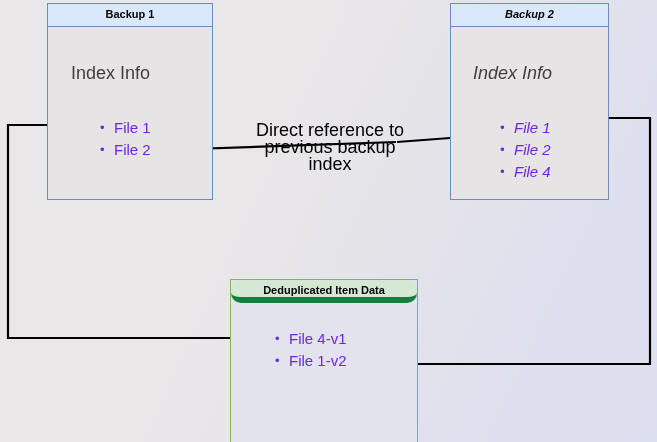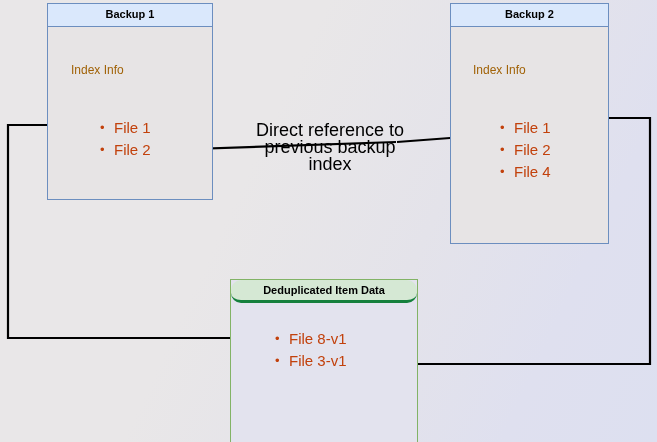--- a/index.html
+++ b/index.html
@@ -19,30 +19,30 @@
     box-sizing:border-box;width:100%;height:23px;line-height:21px;
     text-align:center;font-weight:bold;font-size:11px;color:#000;
   }
   .node .body{box-sizing:border-box;width:100%;position:relative;}
   
   .node.blue{border:1px solid #6c8ebf;background:#e7e4e5;}
   .node.blue .hdr{background:#dae8fc;border-bottom:1px solid #6c8ebf;}
   .node.blue .body{background:transparent;}
   
   .node.green{border:1px solid #82b366;background:#e3e3ee;}
-  .node.green .hdr{background:#d5e8d4;border-bottom:3px solid #15803d;border-radius:10px;}
+  .node.green .hdr{background:#d5e8d4;border-bottom:6px solid #15803d;border-radius:10px;}
 
   .index-label{
-    position:absolute;font-size:12px;color:#a16207;white-space:nowrap;
+    position:absolute;font-size:18px;color:#404040;white-space:nowrap;
   }
   ul.filelist{
     list-style:none;margin:0;padding:0;position:absolute;
   }
   ul.filelist li{
-    font-size:15px;color:#c2410c;line-height:22px;white-space:nowrap;
+    font-size:15px;color:#6d28d9;line-height:22px;white-space:nowrap;
     position:relative;padding-left:14px;
   }
   ul.filelist li::before{
     content:"\2022";position:absolute;left:0;top:0;font-size:13px;line-height:22px;
   }
   .center-label{
     position:absolute;font-size:18px;color:#000;text-align:center;
     line-height:17px;white-space:pre-line;
   }
   svg.edges{position:absolute;left:0;top:0;width:657px;height:442px;overflow:visible;}
@@ -80,38 +80,38 @@
     <div class="hdr">Backup 1</div>
     <div class="body" style="height:172px;">
       <div class="index-label" style="left:23px;top:36px;">Index Info</div>
       <ul class="filelist" style="left:52px;top:90px;">
         <li>File 1</li>
         <li>File 2</li>
       </ul>
     </div>
   </div>
 
-  <div class="node blue" style="left:450px;top:3px;width:159px;height:241px;">
+  <div class="node blue" style="left:450px;top:3px;width:159px;height:197px;font-style:italic;">
     <div class="hdr">Backup 2</div>
     <div class="body" style="height:172px;">
       <div class="index-label" style="left:22px;top:36px;">Index Info</div>
       <ul class="filelist" style="left:49px;top:90px;">
         <li>File 1</li>
         <li>File 2</li>
         <li>File 4</li>
       </ul>
     </div>
   </div>
 
   <div class="node green" style="left:230px;top:279px;width:188px;height:170px;">
     <div class="hdr">Deduplicated Item Data</div>
     <div class="body" style="height:146px;">
       <ul class="filelist" style="left:44px;top:25px;">
-        <li>File 8-v1</li>
-        <li>File 3-v1</li>
+        <li>File 4-v1</li>
+        <li>File 1-v2</li>
       </ul>
     </div>
   </div>
 
   <div class="center-label" style="left:245px;top:122px;width:170px;">Direct reference to
 previous backup index</div>
 
 </div>
 
 </body></html>

